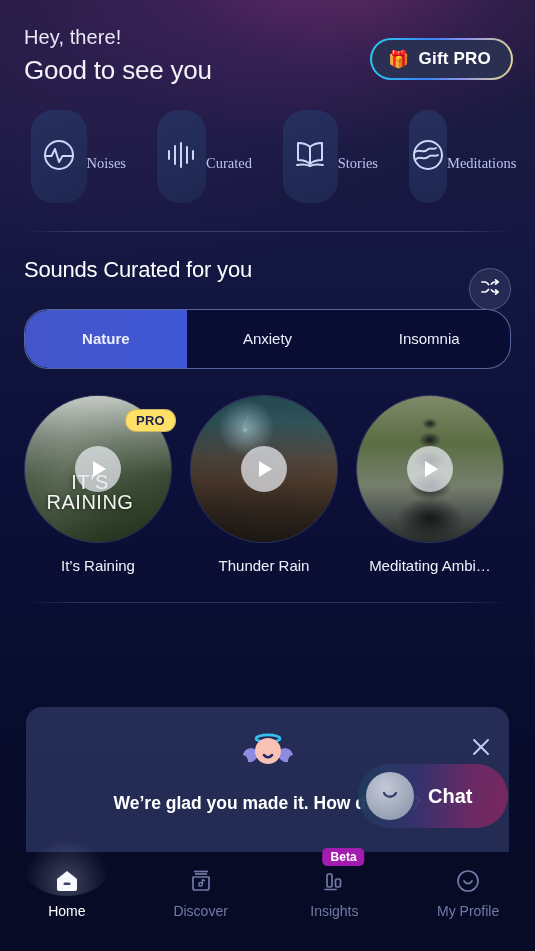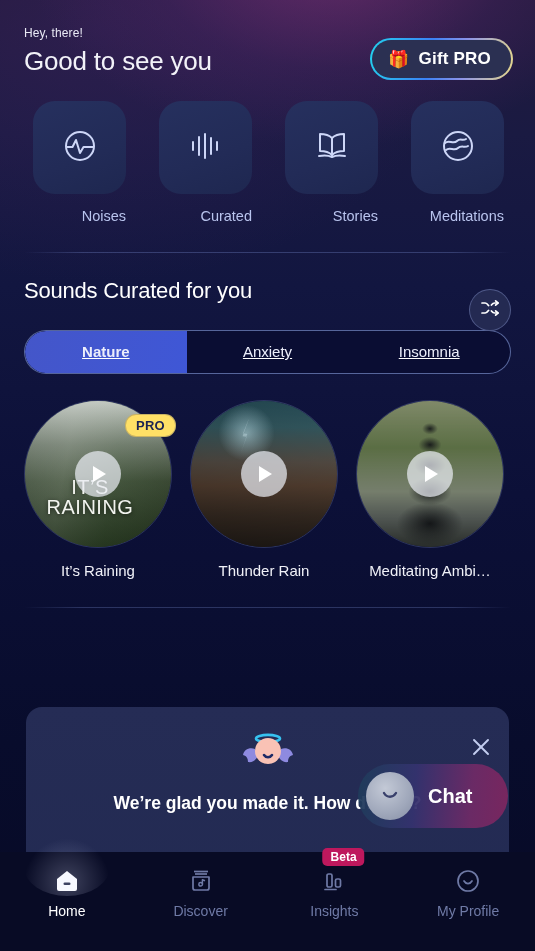--- a/index.html
+++ b/index.html
@@ -16,42 +16,42 @@
     width:535px; height:951px;
     overflow:hidden;
     background:
       radial-gradient(ellipse 420px 260px at 62% -40px, rgba(150,55,135,.55) 0%, rgba(90,40,110,.30) 42%, rgba(20,20,65,0) 72%),
       radial-gradient(ellipse 520px 360px at 18% 30px, rgba(60,35,95,.45) 0%, rgba(20,20,65,0) 70%),
       linear-gradient(180deg,#221a3d 0%, #1a1a42 14%, #121640 30%, #0c1038 52%, #080c2c 78%, #070a26 100%);
   }
 
   
   .header{ padding:26px 24px 0 24px; position:relative; }
-  .hello{ font-size:12px; color:#e9e9f5; letter-spacing:.1px; }
+  .hello{ font-size:20px; color:#e9e9f5; letter-spacing:.1px; }
   .title{ font-size:26px; font-weight:normal; color:#f2f2f8; margin-top:6px; letter-spacing:-.2px;}
   .gift-btn{
     position:absolute; right:22px; top:38px;
     display:flex; align-items:center; gap:9px;
     padding:2px;
     border-radius:30px;
     background:linear-gradient(100deg,#22d3ee 0%, #3b82f6 42%, #8a93e8 65%, #e8d98a 100%);
     cursor:pointer;
   }
   .gift-inner{
     display:flex; align-items:center; gap:9px;
     background:#2b3052;
     border-radius:28px;
     padding:9px 20px 9px 16px;
   }
   .gift-emoji{ font-size:17px; line-height:1; }
   .gift-label{ font-size:17px; font-weight:600; color:#fff; letter-spacing:.2px;}
 
   
   .cats{ display:flex; justify-content:space-between; padding:24px 31px 0 31px; }
-  .cat{ display:flex; flex-direction:column; align-items:flex-end; cursor:pointer; width:95px;}
+  .cat{ display:flex; flex-direction:row; align-items:center; cursor:pointer; width:95px;font-family:Liberation Serif, serif;}
   .cat-tile{
     width:93px; height:93px; border-radius:22px;
     background:linear-gradient(160deg,#26305e 0%, #222b57 60%, #1e2750 100%);
     display:flex; align-items:center; justify-content:center;
   }
   .cat-label{ margin-top:14px; font-size:14.5px; color:#b9c4ee; }
   .divider{
     height:1px; margin:28px 24px 0 24px;
     background:linear-gradient(90deg, rgba(130,150,220,0) 0%, rgba(130,150,220,.30) 12%, rgba(130,150,220,.30) 88%, rgba(130,150,220,0) 100%);
   }
@@ -61,25 +61,24 @@
   .curated-title{ font-size:22px; font-weight:normal; line-height:1.12; max-width:300px; letter-spacing:-.2px;}
   .shuffle-btn{
     position:absolute; right:24px; top:36px;
     width:42px; height:42px; border-radius:50%;
     background:#242a52; border:1px solid rgba(150,165,225,.38);
     display:flex; align-items:center; justify-content:center; cursor:pointer;
   }
   .tabs{
     margin:26px 0 0 0;
     display:flex; align-items:stretch;
-    height:44px; border-radius:24px;
+    height:60px; border-radius:24px;
     background:#0a0d33;
     border:1px solid rgba(150,175,240,.55);
     overflow:hidden;
-    text-decoration:underline;
   }
   .tab{
     flex:1; display:flex; align-items:center; justify-content:center;
     font-size:15px; color:#eceefb; cursor:pointer;
   }
   .tab.active{
     background:linear-gradient(100deg,#4456c9 0%, #3f57d6 100%);
     border-radius:24px 0 0 24px;
     font-weight:600;
   }
@@ -217,21 +216,21 @@
   .nav-glow{
     position:absolute; top:-30px; left:50%; transform:translateX(-50%);
     width:86px;height:58px; border-radius:50%;
     background:radial-gradient(ellipse at 50% 75%, rgba(220,225,255,.26), rgba(220,225,255,0) 70%);
     pointer-events:none;
   }
   .nav-label{ margin-top:9px; font-size:14px; color:#6f7aa6; }
   .nav-item.active .nav-label{ color:#ffffff; }
   .beta-badge{
     position:absolute; top:-20px; left:50%; transform:translateX(-28%);
-    background:#be185d; color:#fff; font-size:12px; font-weight:600;
+    background:#a21caf; color:#fff; font-size:12px; font-weight:600;
     padding:2px 8px; border-radius:5px;
   }
   .nav-icon{ height:26px; display:flex; align-items:center; justify-content:center; }
 </style>
 </head>
 <body>
 
 <div class="phone">
 
   <div class="header">

